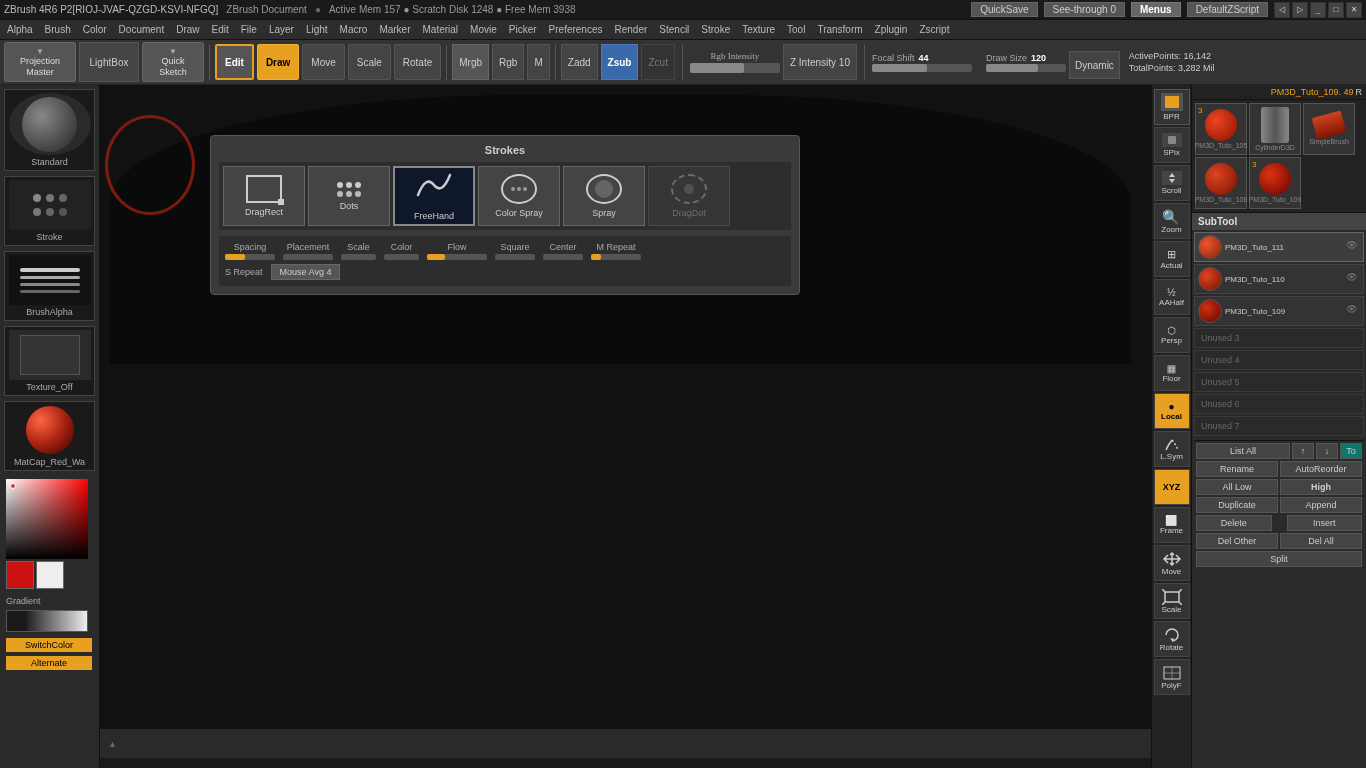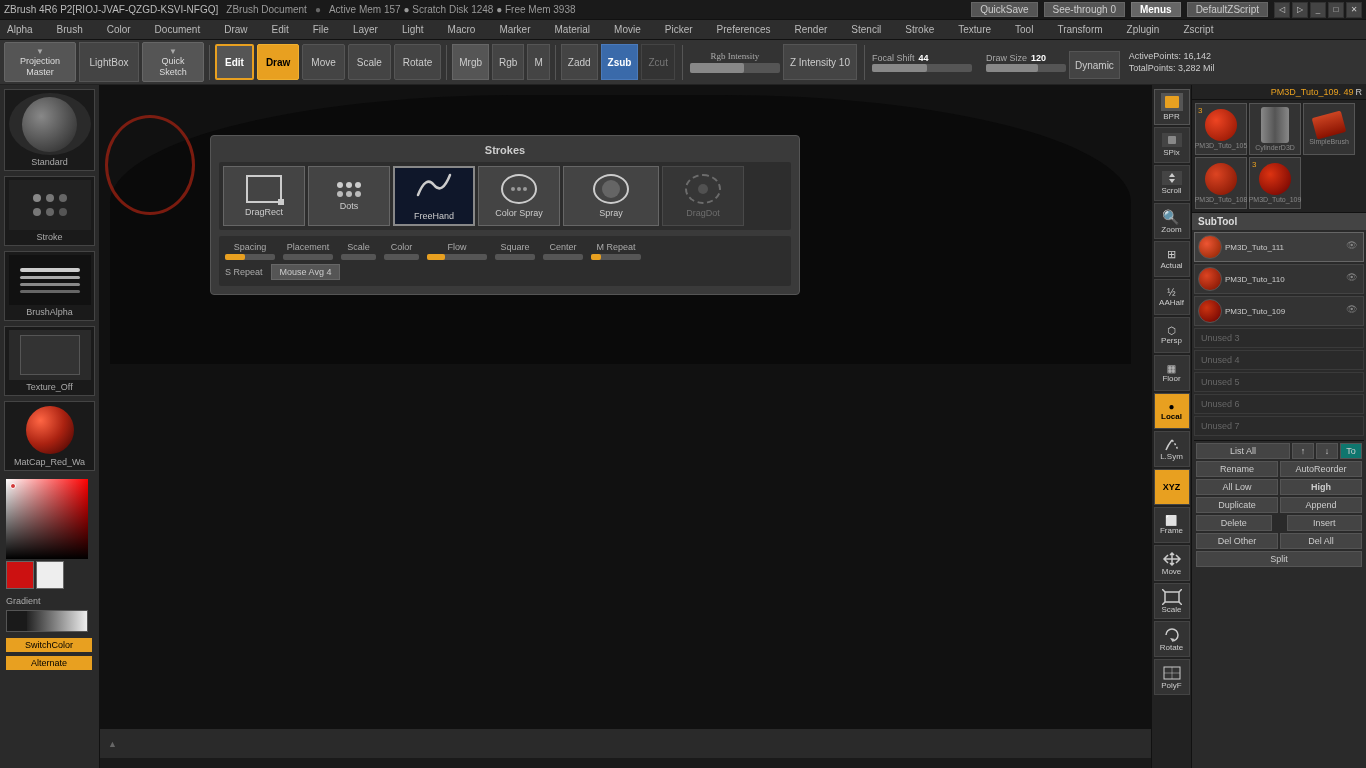--- a/index.html
+++ b/index.html
@@ -26,21 +26,21 @@
     }
 
     
     #menu-bar {
       height: 20px;
       background: #2d2d2d;
       display: flex;
       align-items: center;
       padding: 0 2px;
       border-bottom: 1px solid #111;
-      gap: 14px;
+      gap: 2px;
     }
     .menu-item {
       color: #bbb;
       font-size: 10px;
       padding: 2px 5px;
       cursor: pointer;
       white-space: nowrap;
     }
 
     
@@ -392,21 +392,21 @@
             <div style="width:36px;height:30px;border-radius:50%;border:2px solid #ccc;display:flex;align-items:center;justify-content:center;">
               <div style="display:grid;grid-template-columns:repeat(3,4px);gap:2px;">
                 <div style="width:4px;height:4px;background:#999;border-radius:50%;"></div>
                 <div style="width:4px;height:4px;background:#999;border-radius:50%;"></div>
                 <div style="width:4px;height:4px;background:#999;border-radius:50%;"></div>
               </div>
             </div>
             <span style="font-size:9px;color:#ccc;">Color Spray</span>
           </div>
 
-          <div style="width:96px;height:60px;background:#444;border:1px solid #666;display:flex;flex-direction:column;align-items:center;justify-content:center;cursor:pointer;gap:4px;">
+          <div style="width:82px;height:60px;background:#444;border:1px solid #666;display:flex;flex-direction:column;align-items:center;justify-content:center;cursor:pointer;gap:4px;">
             <div style="width:36px;height:30px;border-radius:50%;border:2px solid #ccc;display:flex;align-items:center;justify-content:center;">
               <div style="width:18px;height:18px;border-radius:50%;background:rgba(180,180,180,0.3);"></div>
             </div>
             <span style="font-size:9px;color:#ccc;">Spray</span>
           </div>
 
           <div style="width:82px;height:60px;background:#3a3a3a;border:1px solid #555;display:flex;flex-direction:column;align-items:center;justify-content:center;cursor:pointer;gap:4px;opacity:0.7;">
             <div style="width:36px;height:30px;border-radius:50%;border:2px dashed #888;display:flex;align-items:center;justify-content:center;">
               <div style="width:10px;height:10px;border-radius:50%;background:#888;opacity:0.5;"></div>
             </div>

